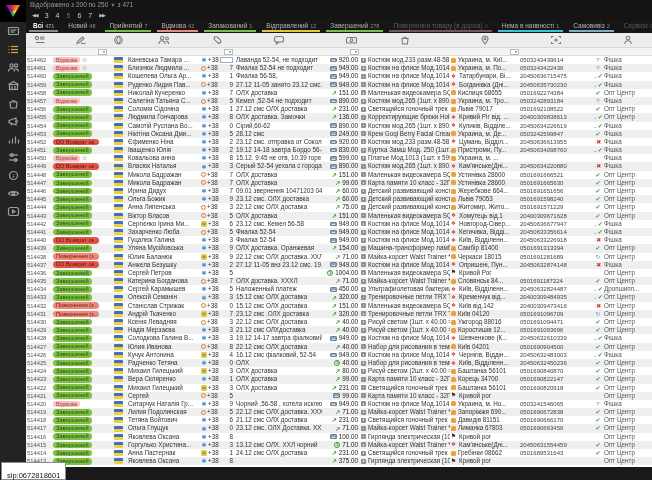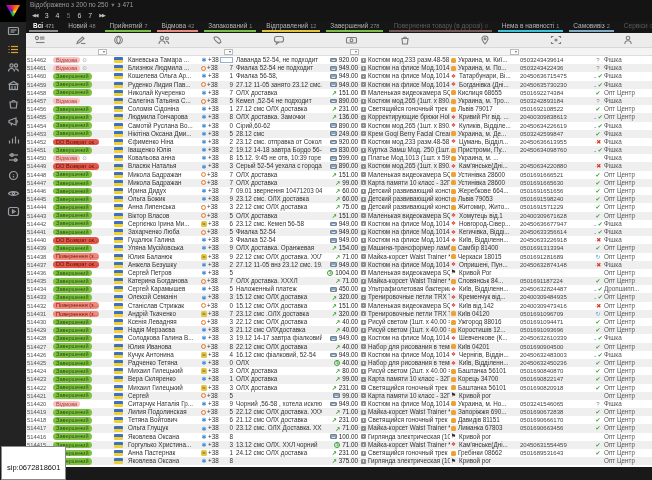--- a/index.html
+++ b/index.html
@@ -107,21 +107,21 @@
   .mk-ok { color:#3ca23c; font-size:6px; }
   .mk-ok2 { color:#3ca23c; font-size:6px; }
   .mk-ok2::before { content:"⌄"; color:#3f6fd0; font-size:4.5px; margin-right:0.5px; }
   .mk-fail { color:#dd3b2d; font-size:6px; }
   .mk-fail::before { content:"-"; color:#c98; font-size:5px; }
   .mk-sync { color:#58a6d8; font-size:6px; }
 
   
   .statusbar { position:absolute; left:0; bottom:0; width:652px; height:13px; background:#191919; z-index:6; }
   .sip { position:absolute; left:1px; bottom:0; background:#fff; border:1px solid #8a8a8a;
-    font-size:7.5px; line-height:10px; height:12px; padding:16px 5px; color:#111; }
+    font-size:7.5px; line-height:10px; height:12px; padding:8px 5px; color:#111; }
 </style>
 </head>
 <body>
 
 <div class="app">
 
   <div class="sidebar">
     <div class="logo">
         <i></i>
       </div>

